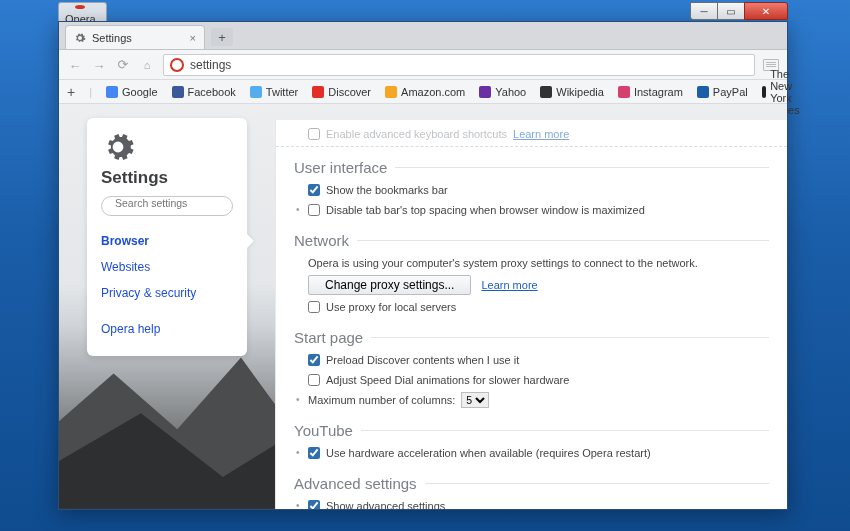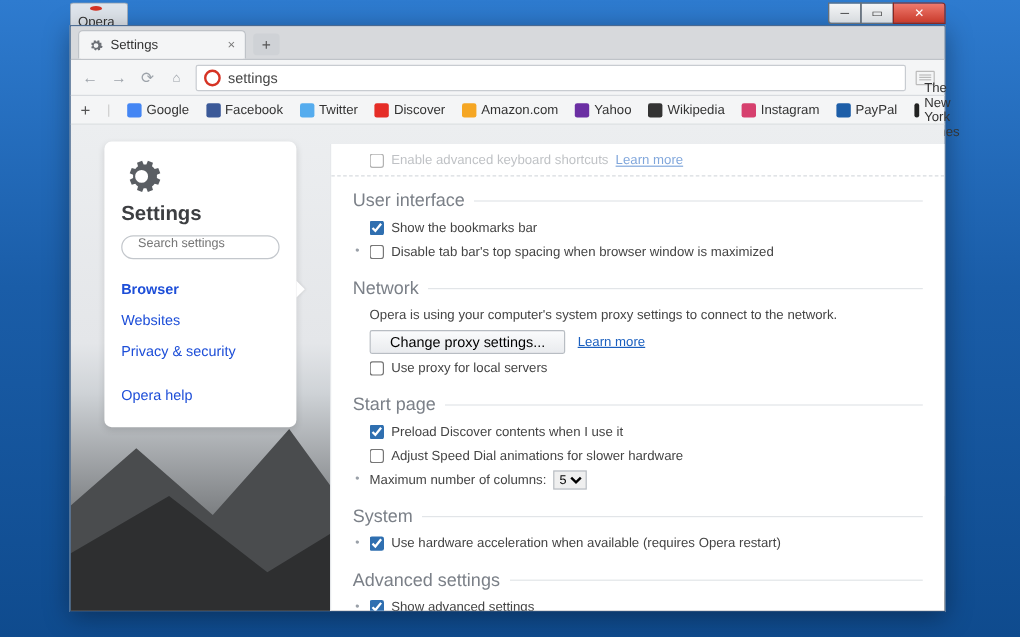--- a/index.html
+++ b/index.html
@@ -238,21 +238,21 @@
               <input type="checkbox" style="">
               <span>Adjust Speed Dial animations for slower hardware</span>
             </div>
           <div class="row bullet">
             <span>Maximum number of columns:</span>
             <select><option>5</option></select>
           </div>
         </fieldset>
 
         <fieldset>
-          <legend>System</legend>
+          <legend>YouTube</legend>
           <div class="row bullet">
               <input type="checkbox" checked="" style="">
               <span>Use hardware acceleration when available (requires Opera restart)</span>
             </div>
         </fieldset>
 
         <fieldset>
           <legend>Advanced settings</legend>
           <div class="row bullet">
               <input type="checkbox" checked="" style="">

